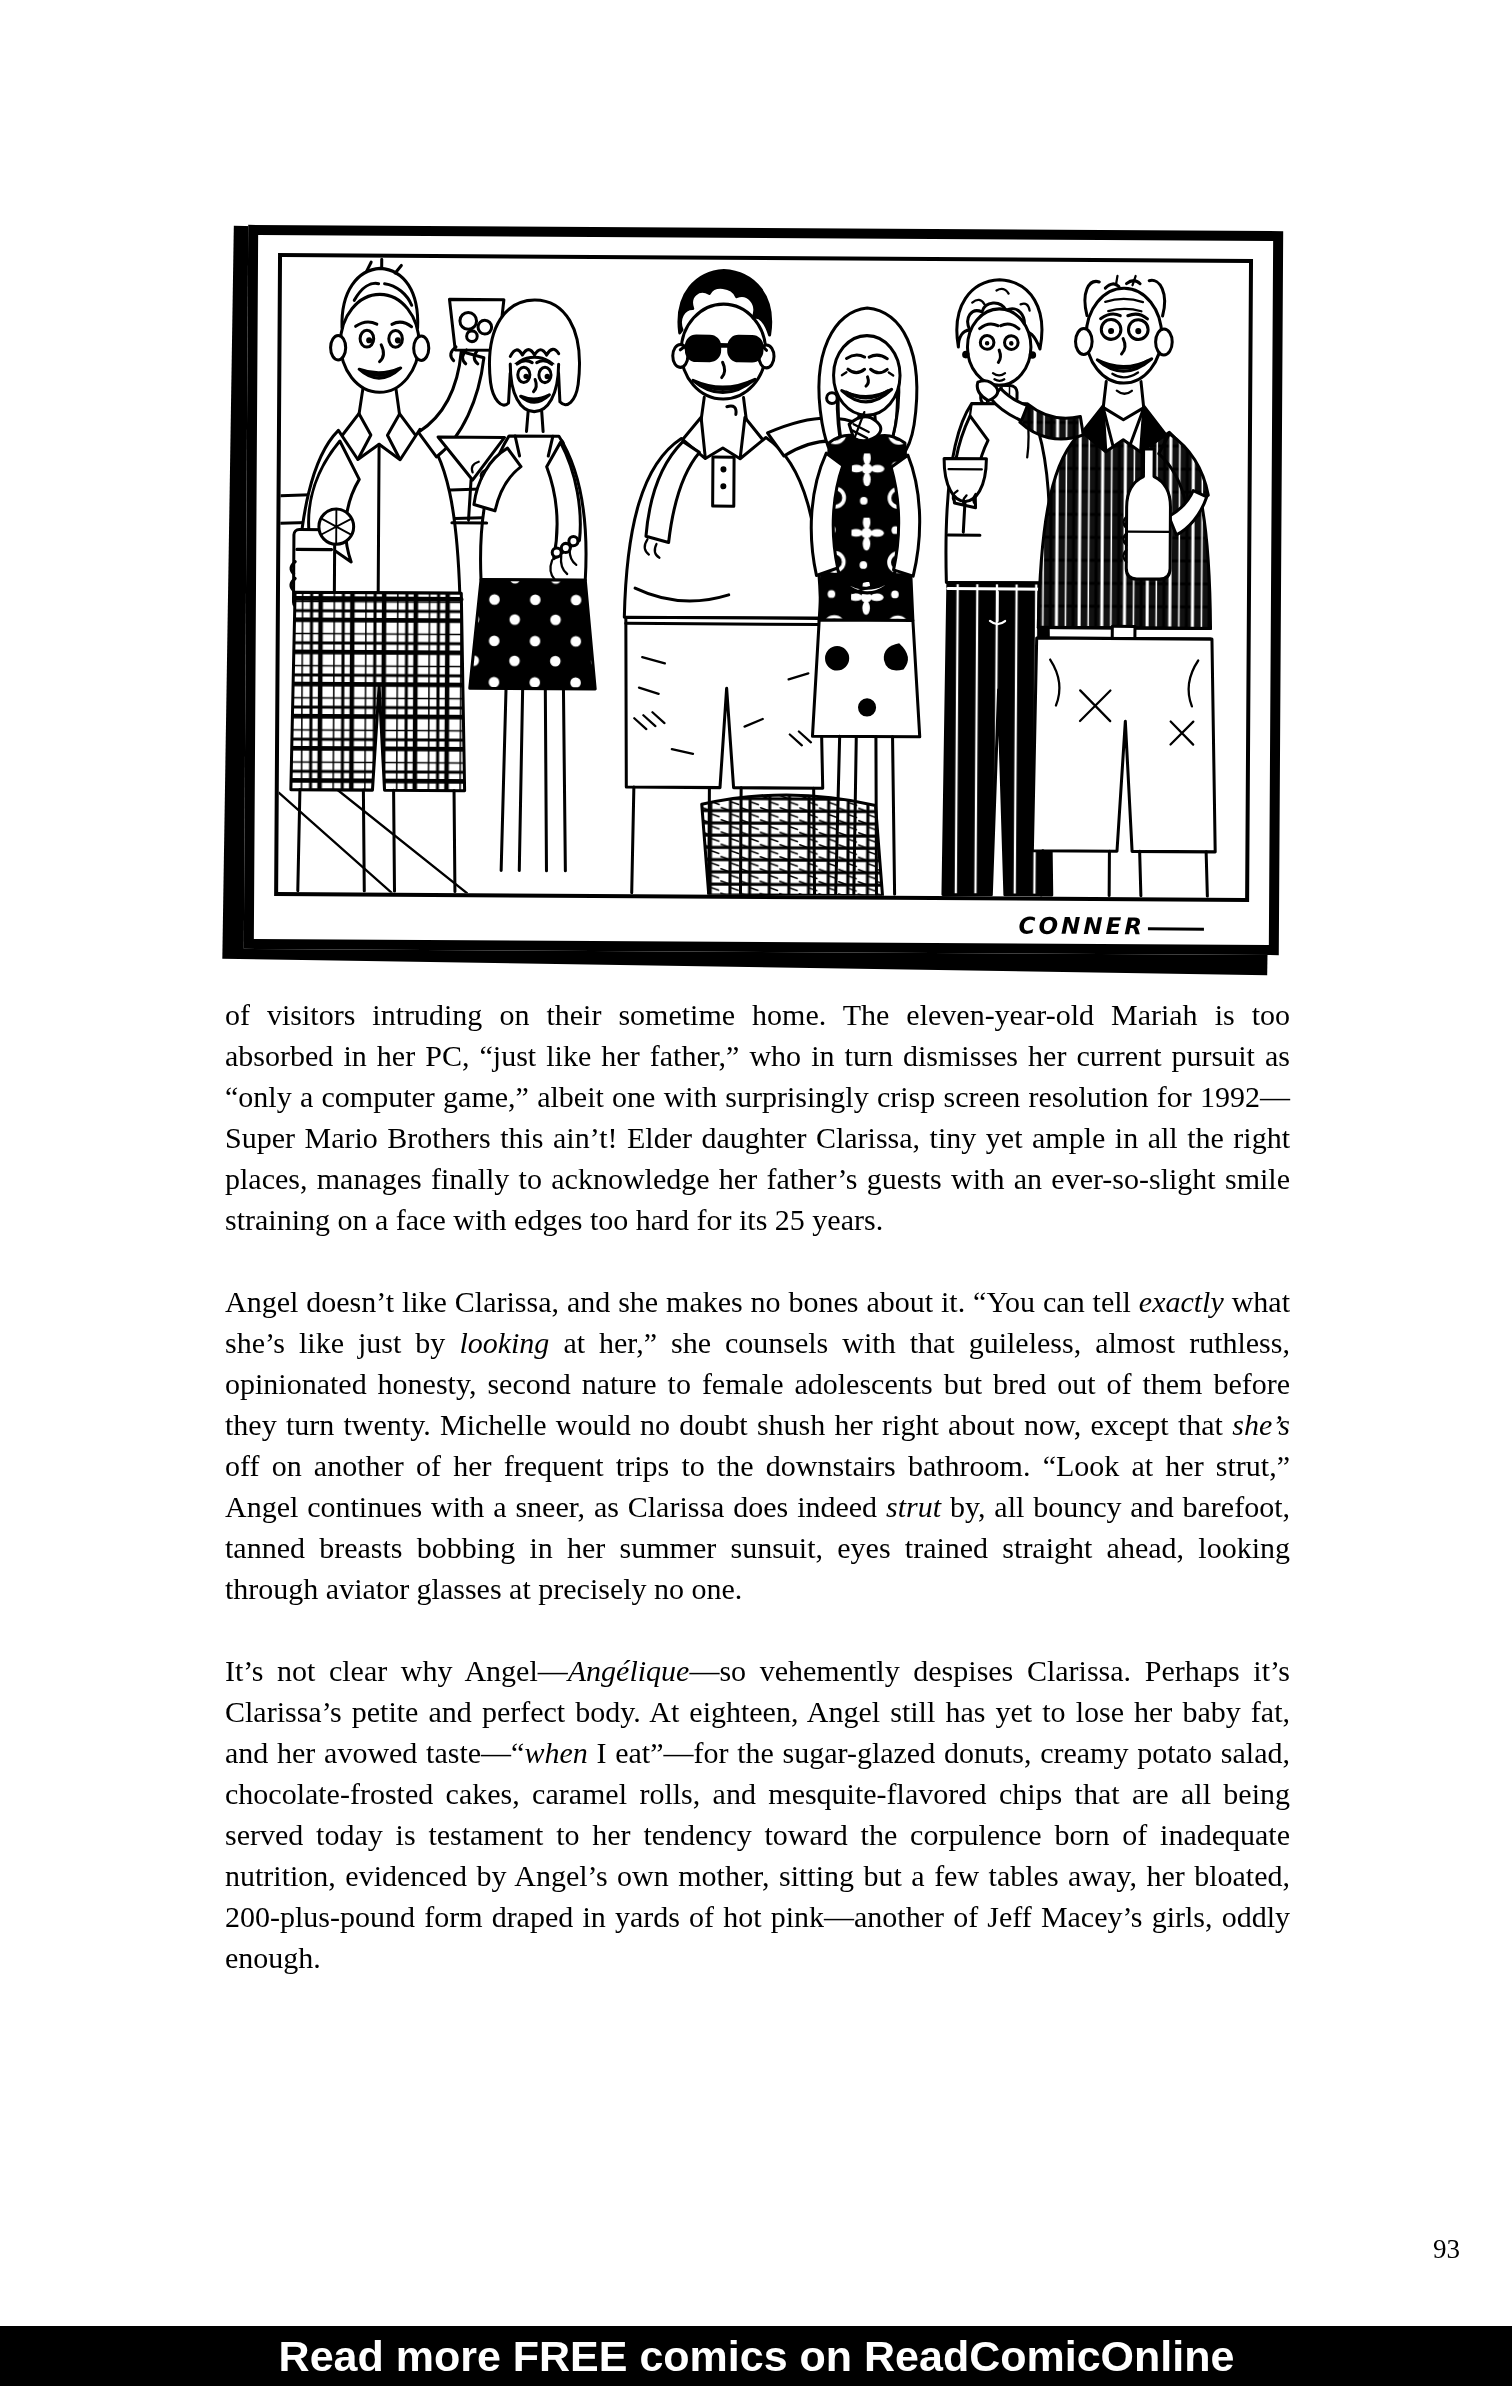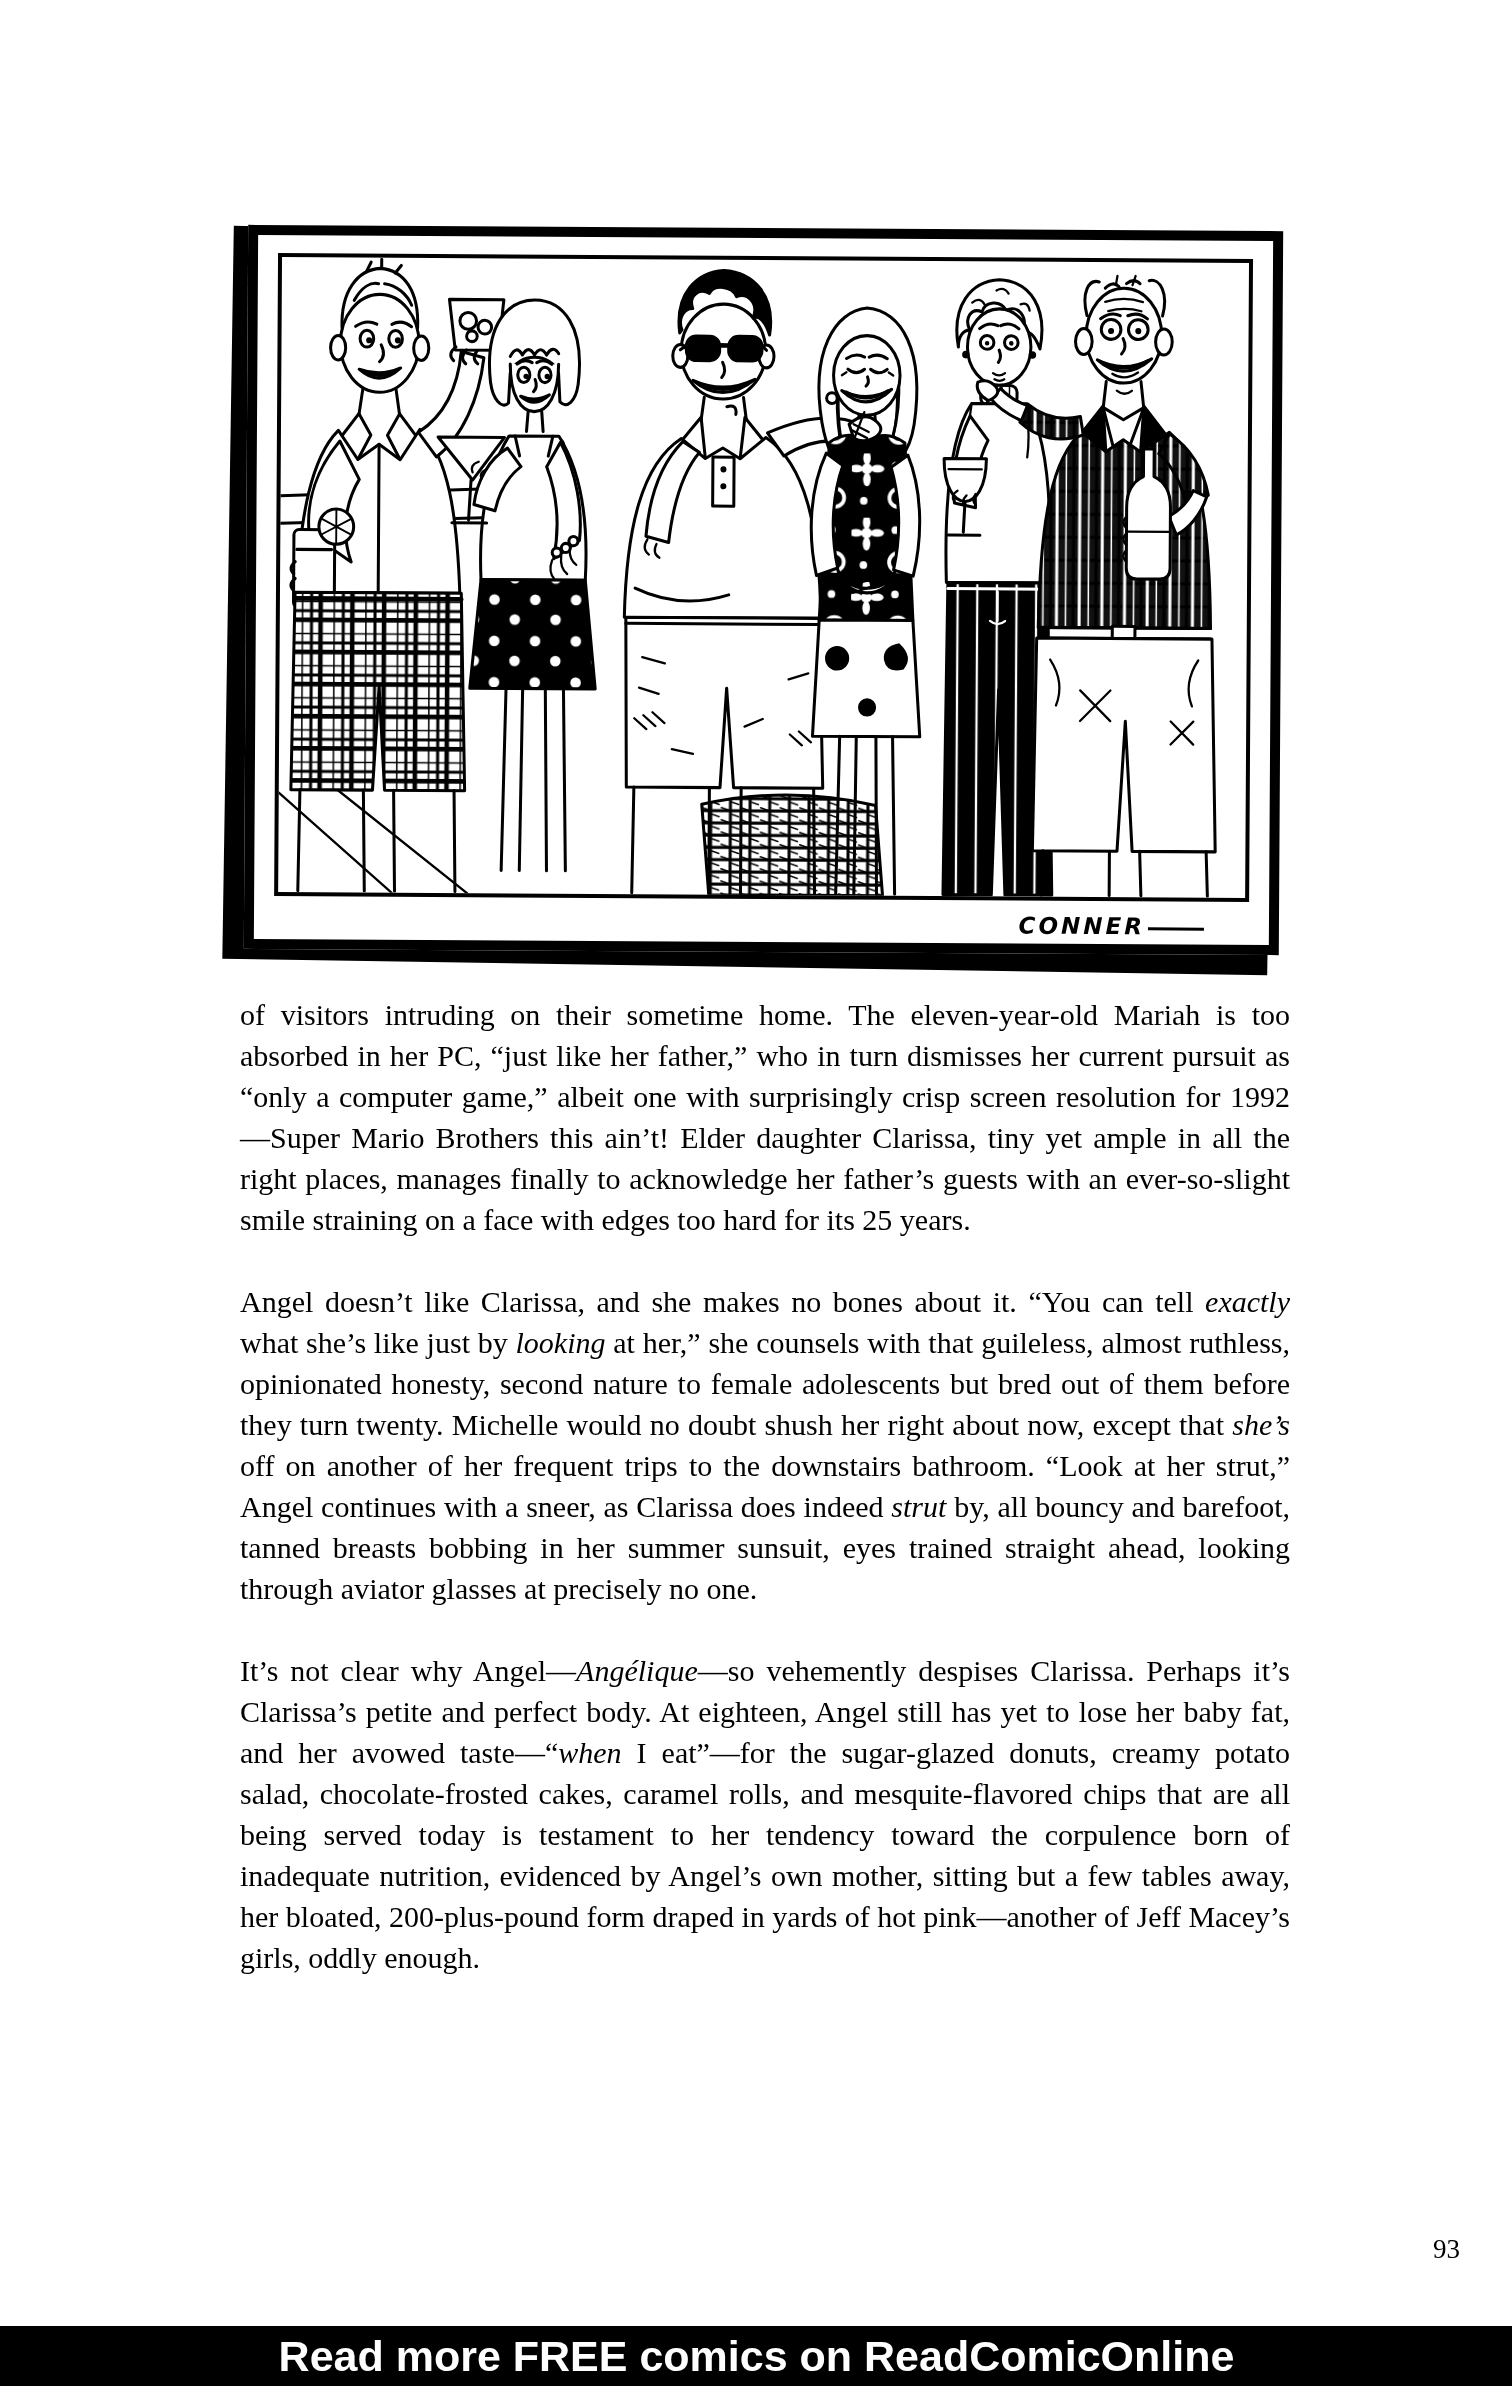--- a/index.html
+++ b/index.html
@@ -16,21 +16,21 @@
   .photo-inner{position:absolute;left:20px;top:18px;right:20px;bottom:43px;border:4.6px solid #000;}
   .photo-inner svg{position:absolute;left:0;top:0;width:100%;height:100%;}
   .signature{position:absolute;right:65px;bottom:4.6px;
     font-family:"DejaVu Sans",sans-serif;font-style:italic;font-weight:700;
     font-size:23px;letter-spacing:3px;text-transform:uppercase;color:#000;}
   .signature::after{content:"";display:inline-block;width:56px;border-bottom:3px solid #000;
     margin-left:3px;vertical-align:4.6px;}
   
   .text-col{position:absolute;left:225px;top:994px;width:1065px;
     font-size:30px;line-height:41px;text-align:justify;}
-  .text-col p{margin:0 0 41px 15px;}
+  .text-col p{margin:0 0 41px 0;}
   .text-col i{font-style:italic;}
   
   .pagenum{position:absolute;top:2234px;right:53px;font-size:27px;}
   
   .banner{position:absolute;left:0;top:2326px;width:1513px;height:60px;background:#000;
     color:#fff;display:flex;align-items:center;justify-content:center;
     font-family:"Liberation Sans",sans-serif;font-weight:700;font-size:43px;cursor:pointer;}
 </style>
 </head>
 <body>

